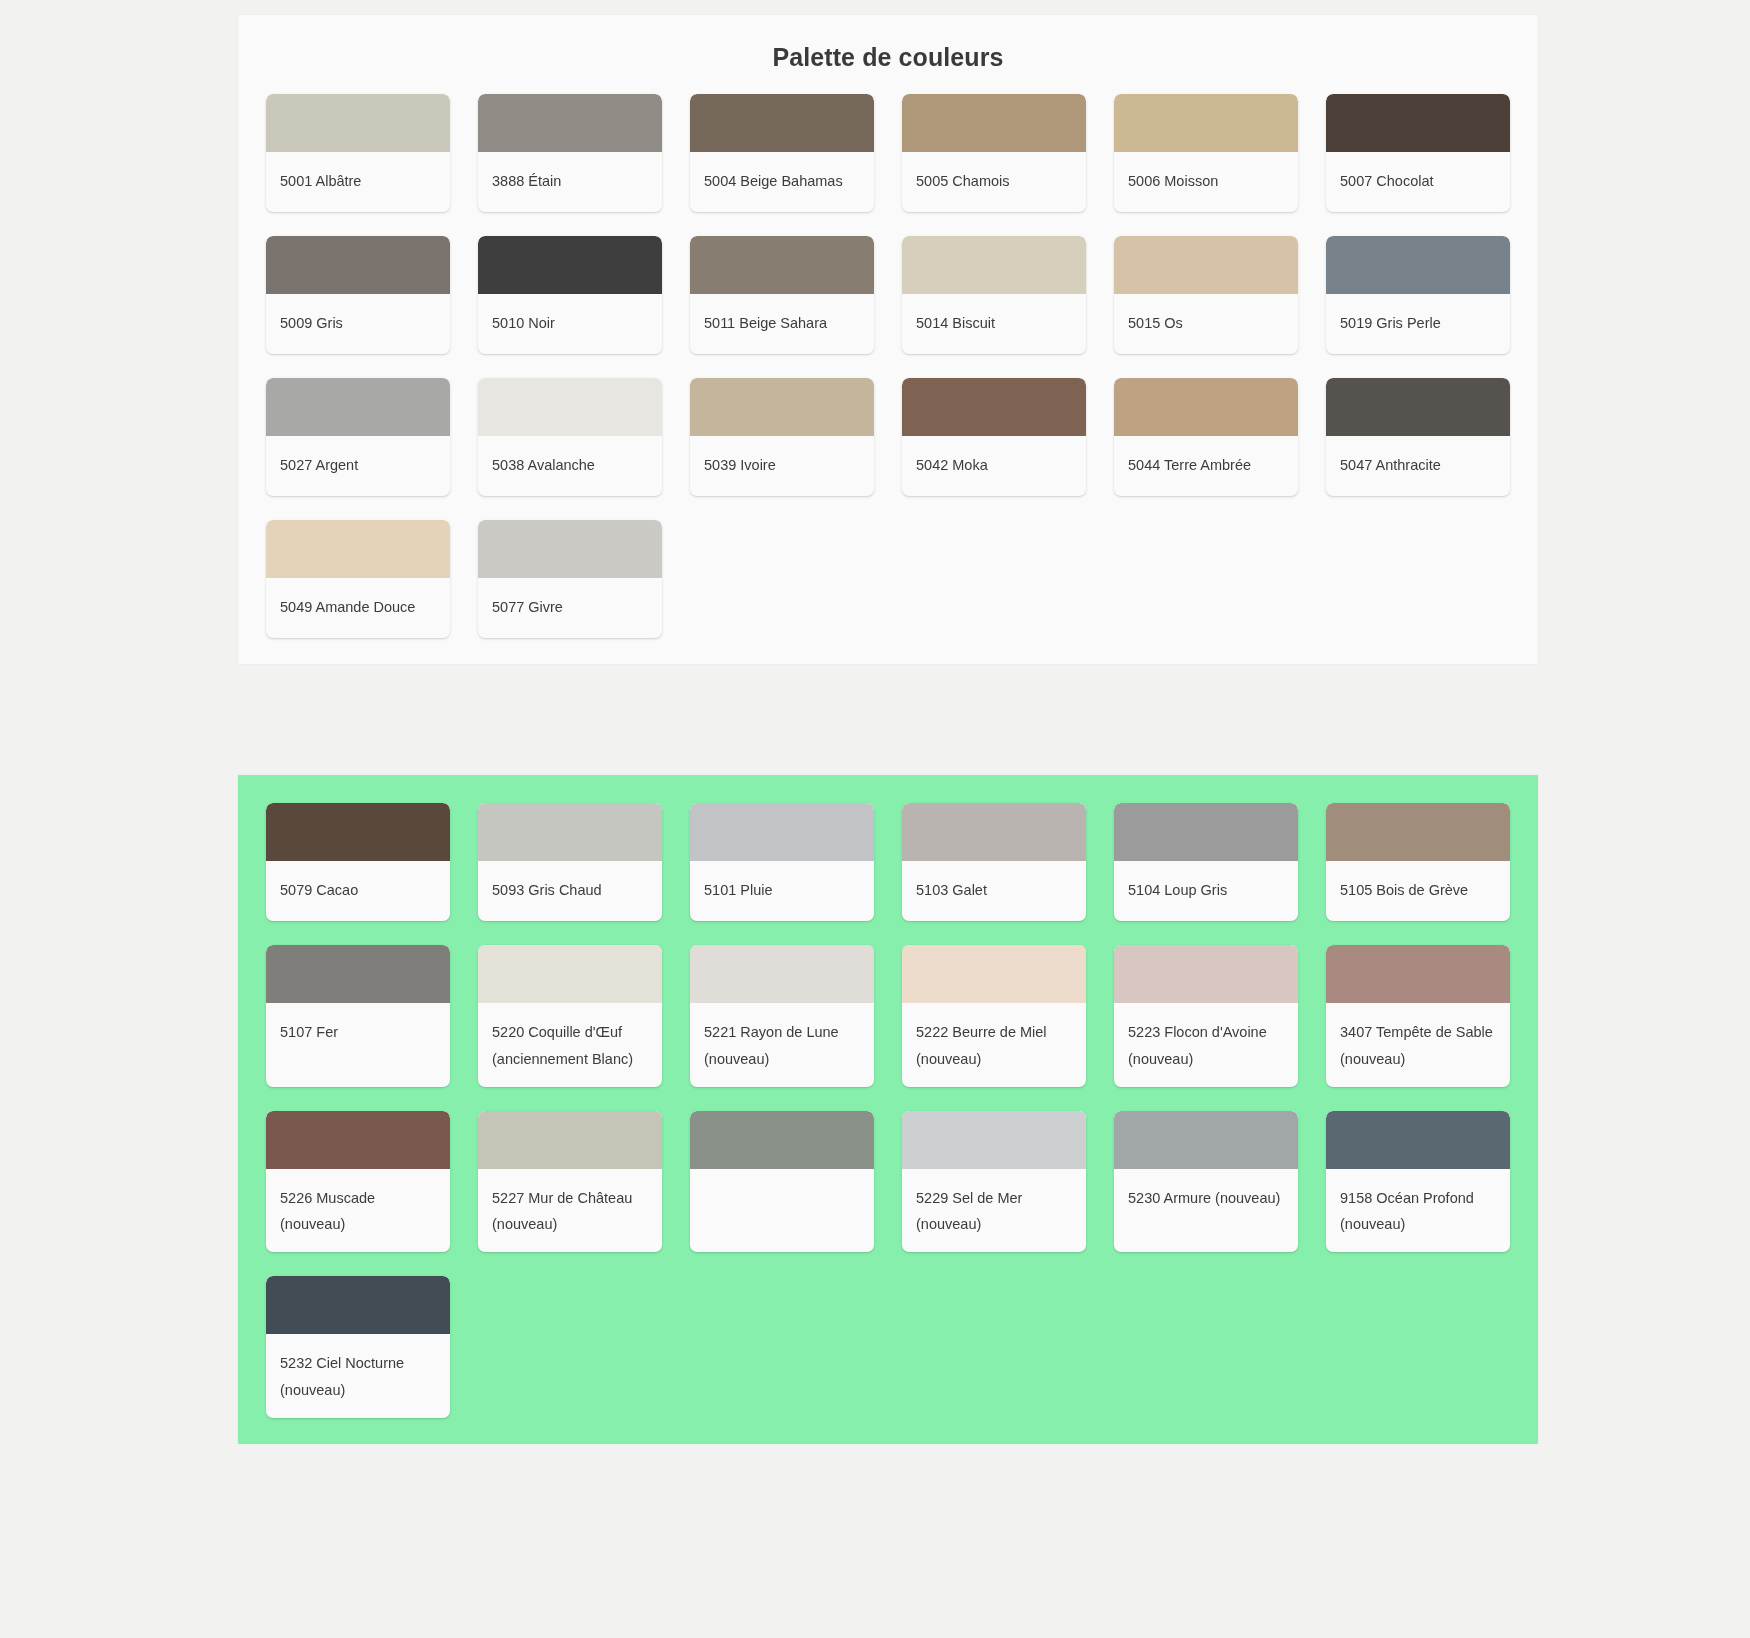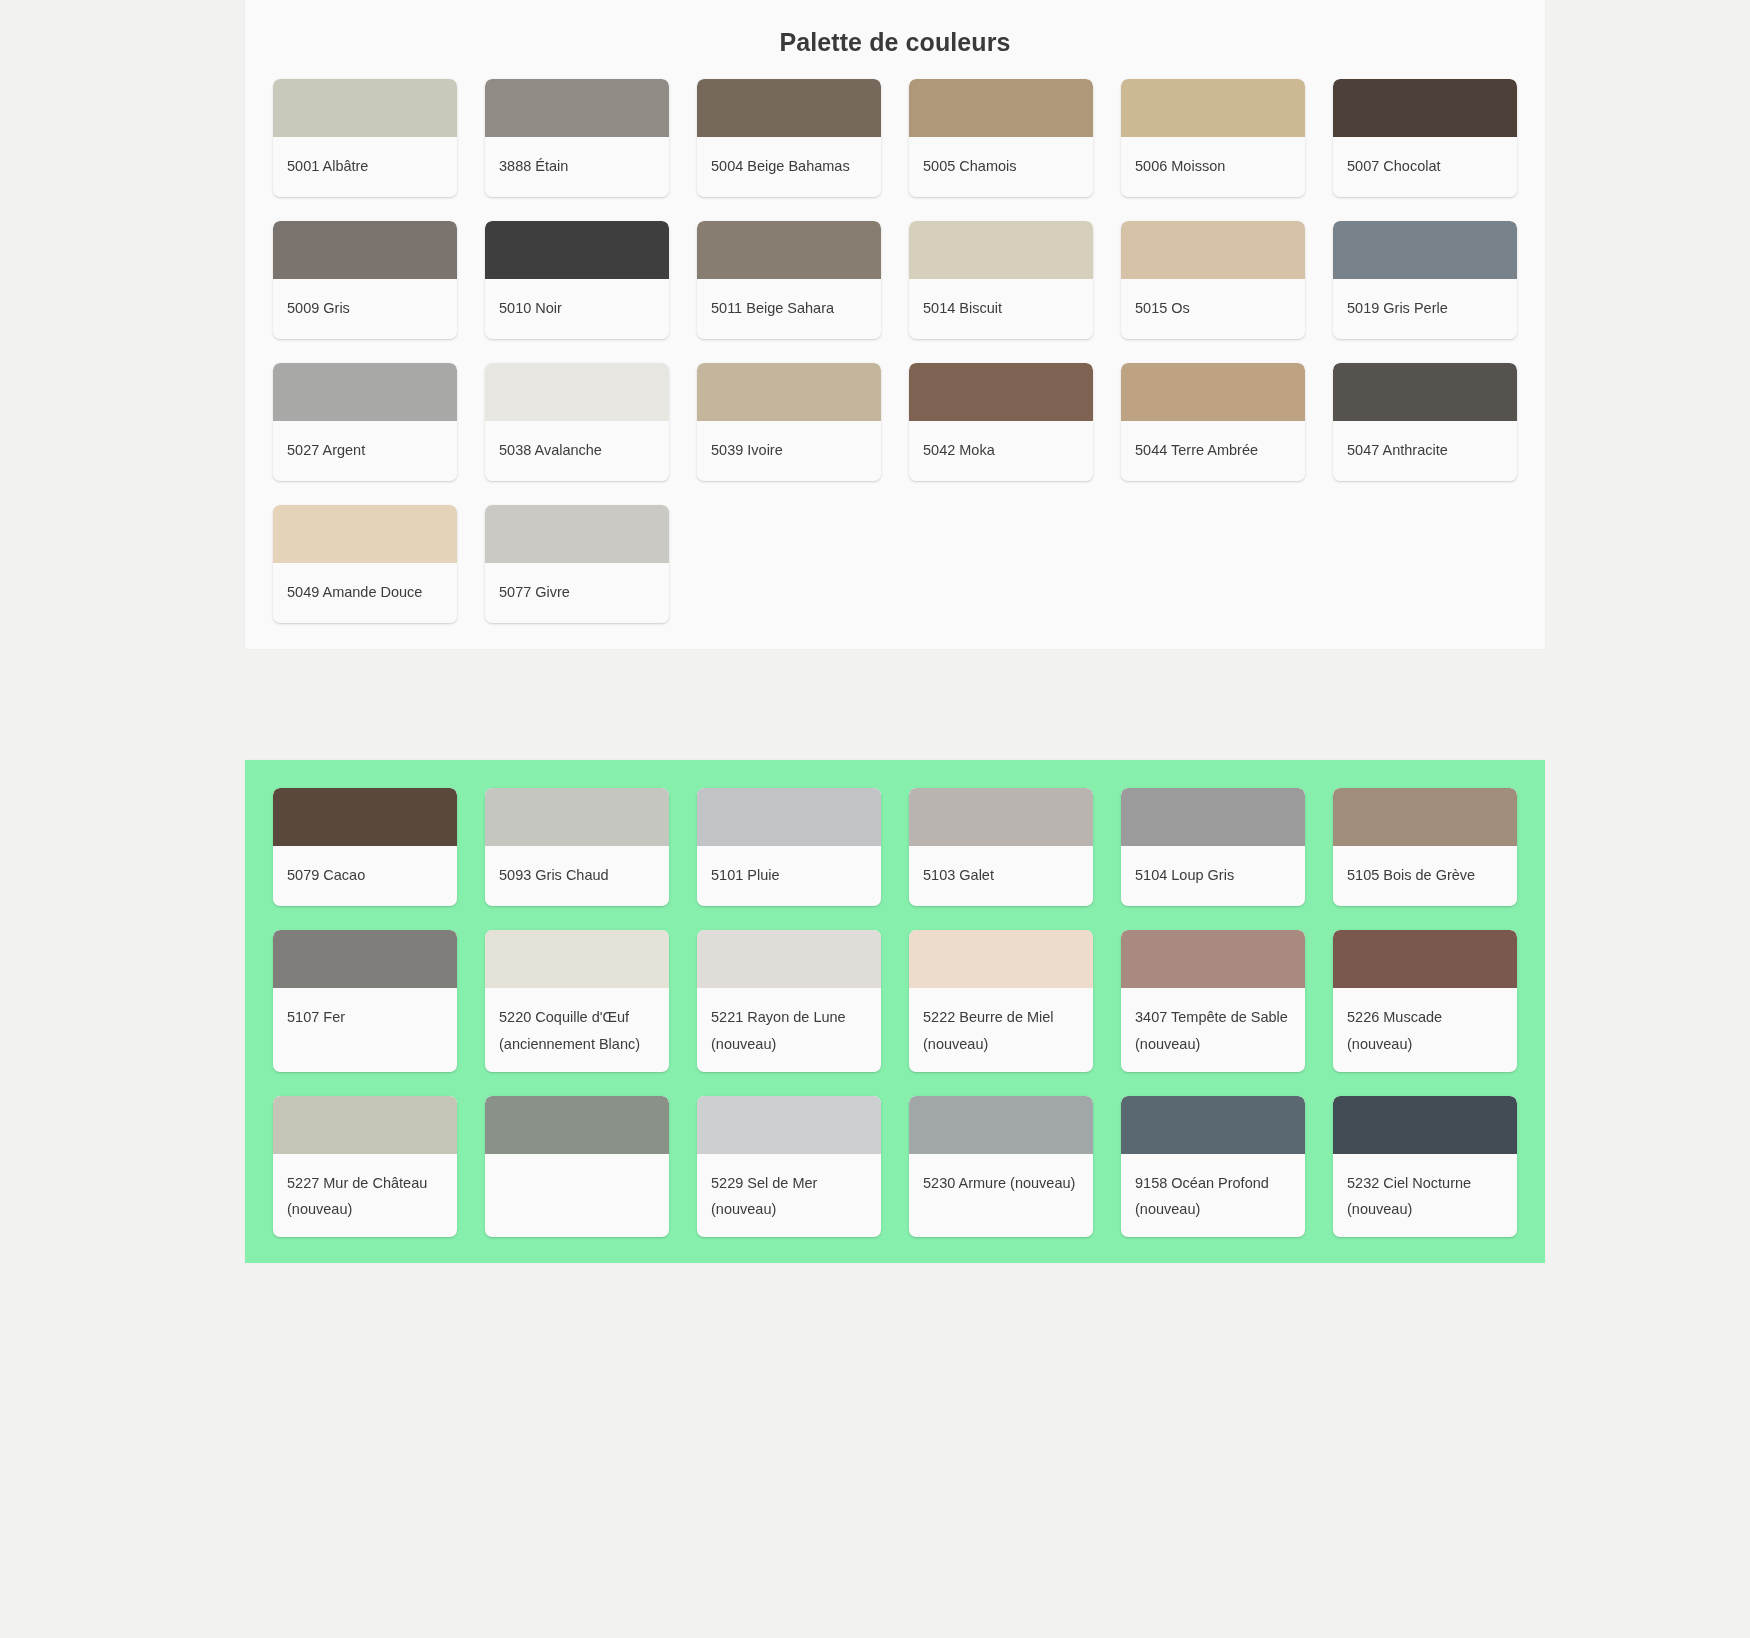--- a/index.html
+++ b/index.html
@@ -13,24 +13,25 @@
   #page {
     width: 1750px;
     min-height: 1638px;
     position: relative;
     background: #f2f2f0;
     overflow: hidden;
   }
 
   .sheet {
     position: absolute;
-    left: 245px;
+    left: 238px;
     width: 1300px;
     background: #fafafa;
     box-shadow: 0 0 0 1px rgba(0,0,0,0.015);
+    margin-top: 15px;
   }
   .sheet--first { top: 0px; }
   .sheet--second { top: 760px; }
 
   .page-title {
     margin: 0;
     padding: 28px 0 22px 0;
     text-align: center;
     font-size: 25px;
     font-weight: 700;
@@ -202,20 +203,24 @@
         </div>
         <div class="swatch-card">
           <div class="swatch-chip" style="background-color: rgb(224, 220, 216);"></div>
           <div class="swatch-label">5221 Rayon de Lune (nouveau)</div>
         </div>
         <div class="swatch-card">
           <div class="swatch-chip" style="background-color: rgb(237, 220, 203);"></div>
           <div class="swatch-label">5222 Beurre de Miel (nouveau)</div>
         </div>
         <div class="swatch-card">
+          <div class="swatch-chip" style="background-color: rgb(216, 198, 192);"></div>
+          <div class="swatch-label">5223 Flocon d'Avoine (nouveau)</div>
+        </div>
+        <div class="swatch-card">
           <div class="swatch-chip" style="background-color: rgb(169, 138, 128);"></div>
           <div class="swatch-label">3407 Tempête de Sable (nouveau)</div>
         </div>
         <div class="swatch-card">
           <div class="swatch-chip" style="background-color: rgb(123, 88, 78);"></div>
           <div class="swatch-label">5226 Muscade (nouveau)</div>
         </div>
         <div class="swatch-card">
           <div class="swatch-chip" style="background-color: rgb(196, 197, 183);"></div>
           <div class="swatch-label">5227 Mur de Château (nouveau)</div>

